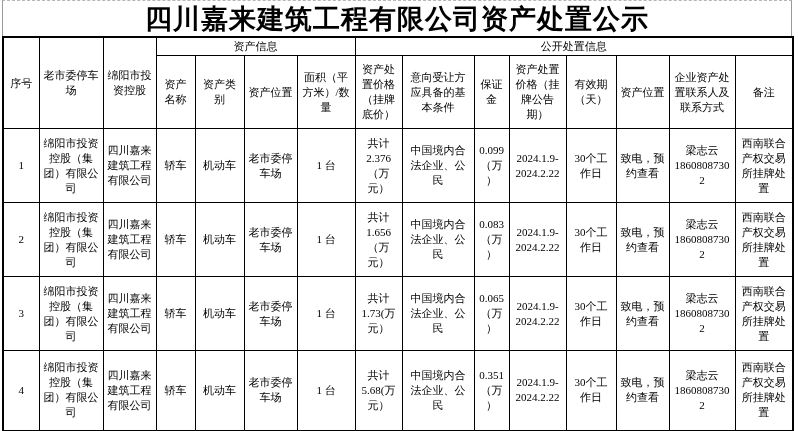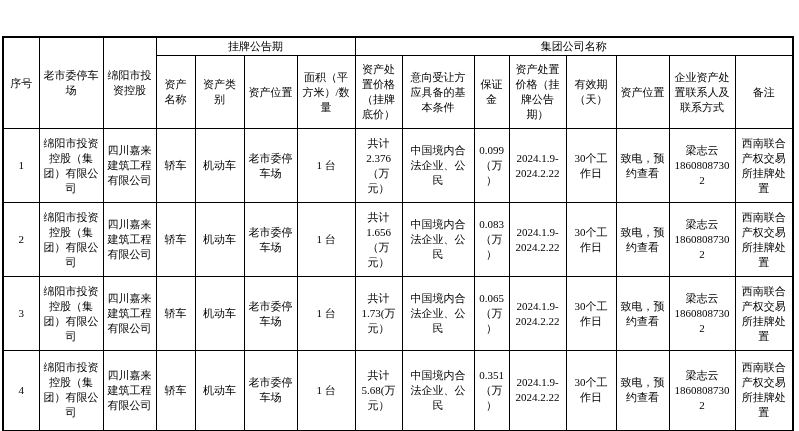--- a/index.html
+++ b/index.html
@@ -30,20 +30,21 @@
   tr.group-row{height:17px;}
   tr.cols-row{height:73px;}
   tr.data-row{height:74px;}
   tr.data-row-last{height:80px;}
 </style>
 </head>
 <body>
 
 <div class="page">
 
+  <div class="title-box">四川嘉来建筑工程有限公司资产处置公示</div>
 
   <table class="asset">
     <colgroup>
       <col style="width:36px">
         <col style="width:64px">
         <col style="width:53px">
       <col style="width:39px">
         <col style="width:49px">
         <col style="width:53px">
       <col style="width:58px">
@@ -54,22 +55,22 @@
         <col style="width:50px">
       <col style="width:53px">
         <col style="width:66px">
         <col style="width:58px">
     </colgroup>
     <thead>
       <tr class="group-row">
         <th rowspan="2">序号</th>
         <th rowspan="2">老市委停车场</th>
         <th rowspan="2">绵阳市投资控股</th>
-        <th colspan="4">挂牌公告期</th>
-        <th colspan="8">集团公司名称</th>
+        <th colspan="4">资产信息</th>
+        <th colspan="8">公开处置信息</th>
       </tr>
       <tr class="cols-row">
         <th>资产名称</th>
         <th>资产类别</th>
         <th>资产位置</th>
         <th>面积（平方米）/数量</th>
         <th>资产处置价格（挂牌底价）</th>
         <th>意向受让方应具备的基本条件</th>
         <th>保证金</th>
         <th>资产处置价格（挂牌公告期）</th>

